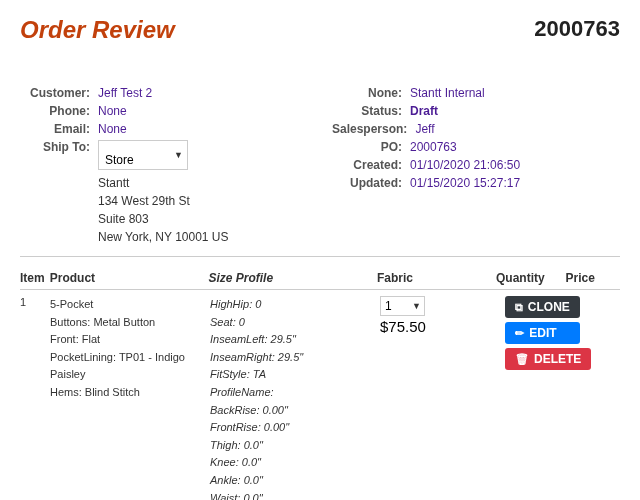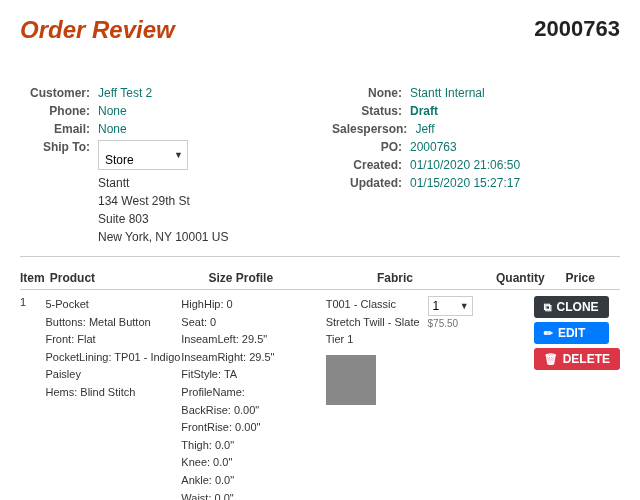--- a/index.html
+++ b/index.html
@@ -48,21 +48,21 @@
     .info-label {
       font-weight: bold;
       min-width: 70px;
       text-align: right;
       margin-right: 8px;
       color: #555;
       font-size: 12px;
     }
     .info-value {
       font-size: 12px;
-      color: #0f766e;
+      color: #4c1d95;
     }
     .info-value.bold {
       font-weight: bold;
     }
     .ship-select {
       border: 1px solid #ccc;
       padding: 12px 18px 2px 6px;
       font-size: 12px;
       background: #fff;
       appearance: none;
@@ -99,21 +99,21 @@
     .table-header {
       display: flex;
       font-weight: bold;
       font-size: 12px;
       padding: 4px 0;
       border-bottom: 1px solid #ccc;
       align-items: center;
     }
     .col-item { width: 30px; }
     .col-product { width: 160px; }
-    .col-size { width: 170px; }
+    .col-size { width: 170px; font-style: italic; }
     .col-fabric { width: 120px; }
     .col-qty { width: 70px; }
     .col-price { width: 55px; }
     .table-row {
       display: flex;
       font-size: 11px;
       padding: 6px 0;
       border-bottom: 1px solid #eee;
       align-items: flex-start;
     }
@@ -167,22 +167,22 @@
       border-radius: 3px;
       cursor: pointer;
       min-width: 75px;
       color: #fff;
     }
     .btn-clone { background: #343a40; }
     .btn-edit { background: #007bff; }
     .btn-delete { background: #dc3545; }
     .btn-icon { font-size: 11px; }
     .price-value {
-      font-size: 10px;
-      color: #737373;
+      font-size: 15px;
+      color: #000000;
       margin-top: 2px;
     }
   </style>
 </head>
 <body>
 
 <div class="page">
 
   <div class="header">
     <span class="header-title">Order Review</span>
@@ -278,26 +278,20 @@
       <div>FitStyle: TA</div>
       <div>ProfileName:</div>
       <div>BackRise: 0.00"</div>
       <div>FrontRise: 0.00"</div>
       <div>Thigh: 0.0"</div>
       <div>Knee: 0.0"</div>
       <div>Ankle: 0.0"</div>
       <div>Waist: 0.0"</div>
       <div>BaseSize: Burnett</div>
     </div>
-    <div class="col-fabric fabric-text">
-      <div>T001 - Classic</div>
-      <div>Stretch Twill - Slate</div>
-      <div>Tier 1</div>
-      <div class="fabric-swatch" style="background:#888888;"></div>
-    </div>
     <div class="col-qty">
       <div class="qty-select-wrapper">
         <select class="qty-select">
           <option>1</option>
           <option>2</option>
           <option>3</option>
         </select>
       </div>
       <div class="price-value">$75.50</div>
     </div>

